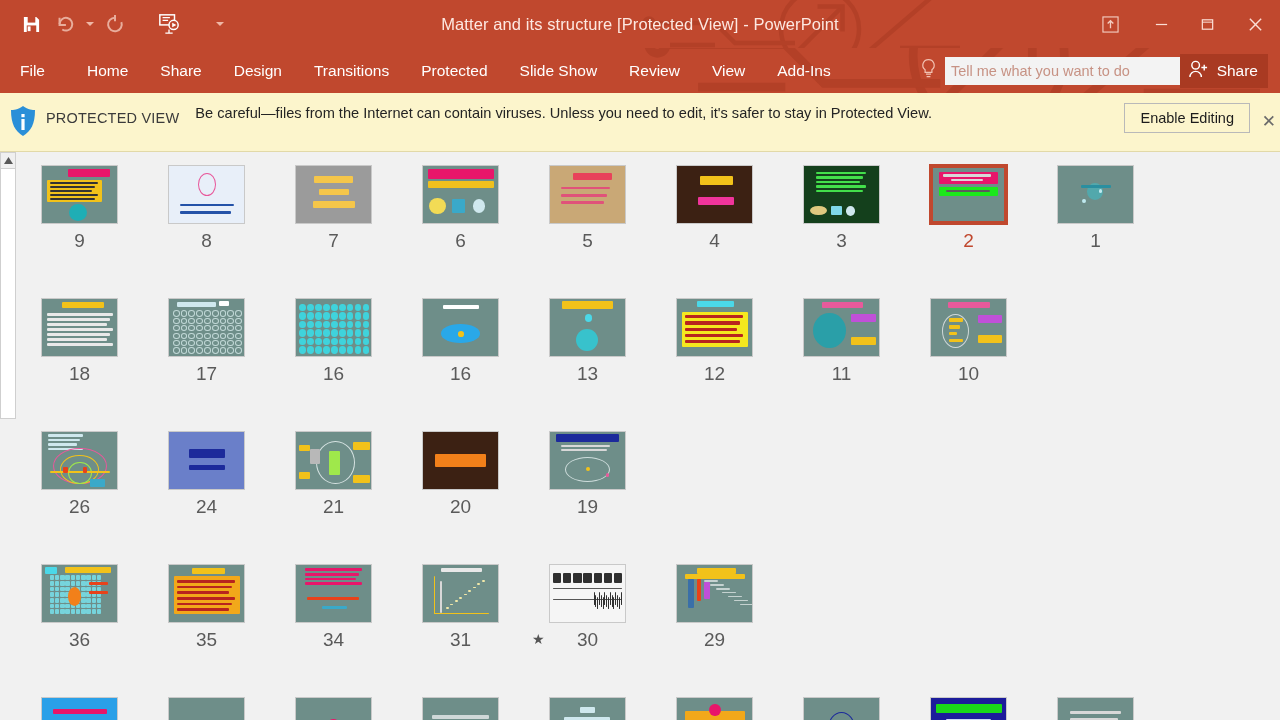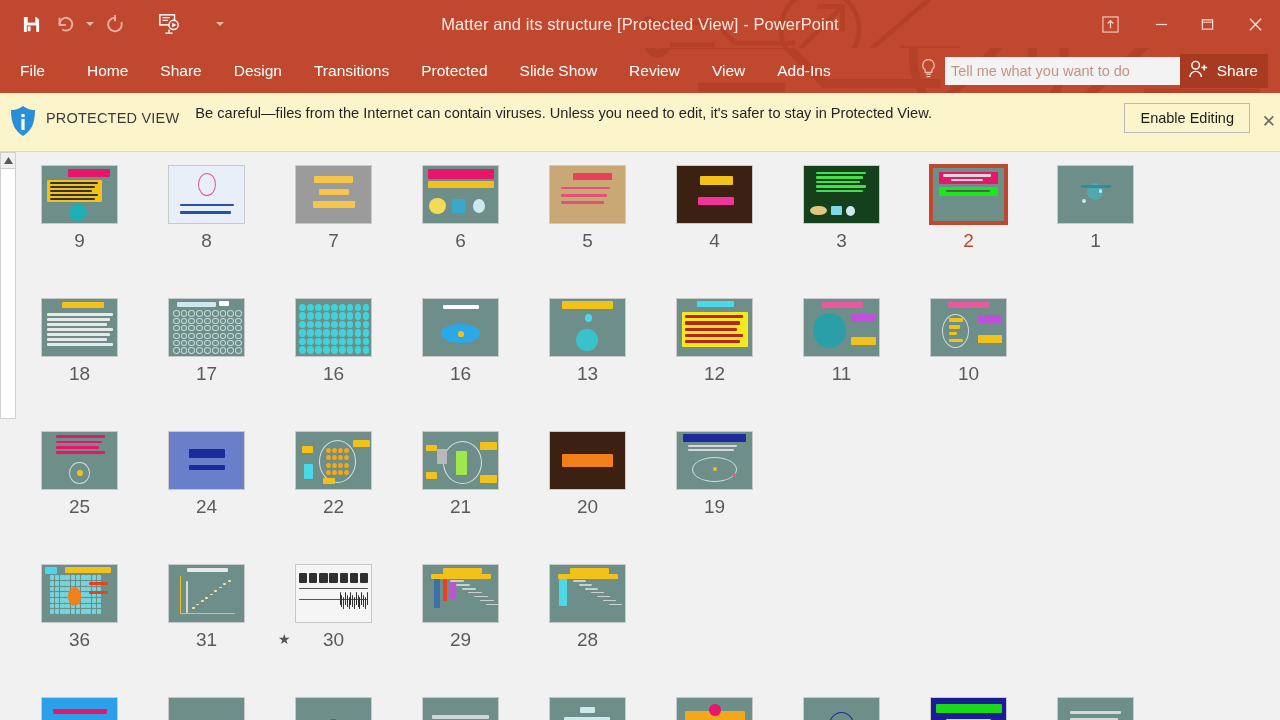--- a/index.html
+++ b/index.html
@@ -680,71 +680,46 @@
           </div>
           <div class="numrow">
             <div class="slide-num">10</div>
           </div>
         </div>
       </div>
       <div class="row">
         <div class="cell">
           <div class="thumb-box" style="background: rgb(110, 142, 137);">
             <div class="mini">
-              <i class="txtline" style="left:18%;top:6%;width:66%;height:5%;background:#E8166A"></i>
-              <i class="txtline" style="left:18%;top:15%;width:62%;height:5%;background:#E8166A"></i>
-              <i class="txtline" style="left:18%;top:24%;width:58%;height:5%;background:#E8166A"></i>
-              <i class="txtline" style="left:18%;top:33%;width:66%;height:5%;background:#E8166A"></i>
-              <i class="ring" style="left:36%;top:52%;width:28%;height:40%;border-color:#cfd8d8"></i>
-              <i class="blob" style="left:46%;top:66%;width:8%;height:11%;background:#F2C21A"></i>
-            </div>
-          </div>
-          <div class="numrow">
-            <div class="slide-num">25</div>
+              <i class="txtline" style="left:8%;top:4%;width:46%;height:4%;background:#cfe8ee"></i>
+              <i class="txtline" style="left:8%;top:12%;width:42%;height:4%;background:#cfe8ee"></i>
+              <i class="txtline" style="left:8%;top:20%;width:38%;height:4%;background:#cfe8ee"></i>
+              <i class="txtline" style="left:8%;top:28%;width:46%;height:4%;background:#cfe8ee"></i>
+              <i class="ring" style="left:14%;top:28%;width:72%;height:64%;border-color:#E8589B"></i>
+              <i class="ring" style="left:24%;top:40%;width:52%;height:52%;border-color:#F2C21A"></i>
+              <i class="ring" style="left:34%;top:52%;width:32%;height:40%;border-color:#9FE84B"></i>
+              <i class="txtline" style="left:10%;top:68%;width:80%;height:4%;background:#F2C21A"></i>
+              <i class="txtline" style="left:28%;top:62%;width:6%;height:10%;background:#E8421A"></i>
+              <i class="txtline" style="left:54%;top:62%;width:6%;height:10%;background:#E8421A"></i>
+              <i class="txtline" style="left:64%;top:82%;width:20%;height:14%;background:#3aa9c9"></i>
+            </div>
+          </div>
+          <div class="numrow">
+            <div class="slide-num">26</div>
           </div>
         </div>
         <div class="cell">
           <div class="thumb-box" style="background: rgb(106, 127, 201);">
             <div class="mini">
               <i class="txtline" style="left:26%;top:30%;width:48%;height:16%;background:#1C2A9B"></i>
               <i class="txtline" style="left:26%;top:58%;width:48%;height:8%;background:#1C2A9B"></i>
             </div>
           </div>
           <div class="numrow">
             <div class="slide-num">24</div>
-          </div>
-        </div>
-        <div class="cell">
-          <div class="thumb-box" style="background: rgb(110, 142, 137);">
-            <div class="mini">
-              <i class="ring" style="left:30%;top:14%;width:50%;height:76%;border-color:rgba(230,240,240,.85)"></i>
-              <i class="blob" style="left:40%;top:28%;width:6%;height:9%;background:#F2A81A"></i>
-              <i class="blob" style="left:48%;top:28%;width:6%;height:9%;background:#F2A81A"></i>
-              <i class="blob" style="left:56%;top:28%;width:6%;height:9%;background:#F2A81A"></i>
-              <i class="blob" style="left:64%;top:28%;width:6%;height:9%;background:#F2A81A"></i>
-              <i class="blob" style="left:40%;top:41%;width:6%;height:9%;background:#F2A81A"></i>
-              <i class="blob" style="left:48%;top:41%;width:6%;height:9%;background:#F2A81A"></i>
-              <i class="blob" style="left:56%;top:41%;width:6%;height:9%;background:#F2A81A"></i>
-              <i class="blob" style="left:64%;top:41%;width:6%;height:9%;background:#F2A81A"></i>
-              <i class="blob" style="left:40%;top:54%;width:6%;height:9%;background:#F2A81A"></i>
-              <i class="blob" style="left:48%;top:54%;width:6%;height:9%;background:#F2A81A"></i>
-              <i class="blob" style="left:56%;top:54%;width:6%;height:9%;background:#F2A81A"></i>
-              <i class="blob" style="left:64%;top:54%;width:6%;height:9%;background:#F2A81A"></i>
-              <i class="blob" style="left:40%;top:67%;width:6%;height:9%;background:#F2A81A"></i>
-              <i class="blob" style="left:48%;top:67%;width:6%;height:9%;background:#F2A81A"></i>
-              <i class="blob" style="left:56%;top:67%;width:6%;height:9%;background:#F2A81A"></i>
-              <i class="blob" style="left:64%;top:67%;width:6%;height:9%;background:#F2A81A"></i>
-              <i class="txtline" style="left:8%;top:24%;width:14%;height:12%;background:#F2C21A"></i>
-              <i class="txtline" style="left:10%;top:56%;width:12%;height:26%;background:#4BD8E8"></i>
-              <i class="txtline" style="left:36%;top:80%;width:16%;height:12%;background:#F2C21A"></i>
-              <i class="txtline" style="left:76%;top:14%;width:22%;height:13%;background:#F2C21A"></i>
-            </div>
-          </div>
-          <div class="numrow">
-            <div class="slide-num">22</div>
           </div>
         </div>
         <div class="cell">
           <div class="thumb-box" style="background: rgb(110, 142, 137);">
             <div class="mini">
               <i class="ring" style="left:26%;top:16%;width:52%;height:76%;border-color:rgba(230,240,240,.85)"></i>
               <i class="txtline" style="left:44%;top:34%;width:14%;height:42%;background:#9FE84B"></i>
               <i class="txtline" style="left:18%;top:30%;width:14%;height:26%;background:#b8b8b8"></i>
               <i class="txtline" style="left:4%;top:22%;width:14%;height:12%;background:#F2C21A"></i>
               <i class="txtline" style="left:4%;top:70%;width:14%;height:12%;background:#F2C21A"></i>
@@ -863,20 +838,52 @@
               <i class="txtline" style="left:62%;top:46%;width:26%;height:5%;background:#E8421A"></i>
             </div>
           </div>
           <div class="numrow">
             <div class="slide-num">36</div>
           </div>
         </div>
         <div class="cell">
           <div class="thumb-box" style="background: rgb(110, 142, 137);">
             <div class="mini">
+              <i class="txtline" style="left:30%;top:6%;width:44%;height:10%;background:#F2C21A"></i>
+              <i class="txtline" style="left:6%;top:20%;width:88%;height:66%;background:#F2A81A"></i>
+              <i class="txtline" style="left:10%;top:26%;width:78%;height:5%;background:#b8241e"></i>
+              <i class="txtline" style="left:10%;top:36%;width:74%;height:5%;background:#b8241e"></i>
+              <i class="txtline" style="left:10%;top:46%;width:70%;height:5%;background:#b8241e"></i>
+              <i class="txtline" style="left:10%;top:56%;width:78%;height:5%;background:#b8241e"></i>
+              <i class="txtline" style="left:10%;top:66%;width:74%;height:5%;background:#b8241e"></i>
+              <i class="txtline" style="left:10%;top:76%;width:70%;height:5%;background:#b8241e"></i>
+            </div>
+          </div>
+          <div class="numrow">
+            <div class="slide-num">35</div>
+          </div>
+        </div>
+        <div class="cell">
+          <div class="thumb-box" style="background: rgb(110, 142, 137);">
+            <div class="mini">
+              <i class="txtline" style="left:12%;top:6%;width:76%;height:5%;background:#E8166A"></i>
+              <i class="txtline" style="left:12%;top:14%;width:72%;height:5%;background:#E8166A"></i>
+              <i class="txtline" style="left:12%;top:22%;width:68%;height:5%;background:#E8166A"></i>
+              <i class="txtline" style="left:12%;top:30%;width:76%;height:5%;background:#E8166A"></i>
+              <i class="txtline" style="left:14%;top:56%;width:70%;height:5%;background:#E8421A"></i>
+              <i class="txtline" style="left:34%;top:72%;width:34%;height:5%;background:#3aa9c9"></i>
+            </div>
+          </div>
+          <div class="numrow">
+            <div class="slide-num">34</div>
+          </div>
+        </div>
+        <div class="cell">
+          <div class="thumb-box" style="background: rgb(110, 142, 137);">
+            <div class="mini">
               <i class="txtline" style="left:24%;top:6%;width:54%;height:6%;background:#e8e8e8"></i>
               <i class="txtline" style="left:14%;top:20%;width:2%;height:66%;background:#F2C21A"></i>
               <i class="txtline" style="left:14%;top:84%;width:74%;height:2%;background:#F2C21A"></i>
               <i class="txtline" style="left:22%;top:28%;width:3%;height:56%;background:#d8d8d8"></i>
               <i class="txtline" style="left:30%;top:74%;width:4%;height:3%;background:#F2E8A8"></i>
               <i class="txtline" style="left:36%;top:68%;width:4%;height:3%;background:#F2E8A8"></i>
               <i class="txtline" style="left:42%;top:62%;width:4%;height:3%;background:#F2E8A8"></i>
               <i class="txtline" style="left:48%;top:56%;width:4%;height:3%;background:#F2E8A8"></i>
               <i class="txtline" style="left:54%;top:50%;width:4%;height:3%;background:#F2E8A8"></i>
               <i class="txtline" style="left:60%;top:44%;width:4%;height:3%;background:#F2E8A8"></i>
@@ -938,39 +945,20 @@
               <i class="txtline" style="left:60%;top:47%;width:18%;height:3%;background:rgba(255,255,255,.6)"></i>
               <i class="txtline" style="left:68%;top:54%;width:18%;height:3%;background:rgba(255,255,255,.6)"></i>
               <i class="txtline" style="left:76%;top:61%;width:18%;height:3%;background:rgba(255,255,255,.6)"></i>
               <i class="txtline" style="left:84%;top:68%;width:18%;height:3%;background:rgba(255,255,255,.6)"></i>
             </div>
           </div>
           <div class="numrow">
             <div class="slide-num">29</div>
           </div>
         </div>
-        <div class="cell">
-          <div class="thumb-box" style="background: rgb(110, 142, 137);">
-            <div class="mini">
-              <i class="txtline" style="left:26%;top:6%;width:52%;height:9%;background:#F2C21A"></i>
-              <i class="txtline" style="left:10%;top:16%;width:80%;height:8%;background:#F2C21A"></i>
-              <i class="txtline" style="left:12%;top:24%;width:10%;height:48%;background:#4BD8E8"></i>
-              <i class="txtline" style="left:30%;top:26%;width:18%;height:3%;background:rgba(255,255,255,.6)"></i>
-              <i class="txtline" style="left:38%;top:33%;width:18%;height:3%;background:rgba(255,255,255,.6)"></i>
-              <i class="txtline" style="left:46%;top:40%;width:18%;height:3%;background:rgba(255,255,255,.6)"></i>
-              <i class="txtline" style="left:54%;top:47%;width:18%;height:3%;background:rgba(255,255,255,.6)"></i>
-              <i class="txtline" style="left:62%;top:54%;width:18%;height:3%;background:rgba(255,255,255,.6)"></i>
-              <i class="txtline" style="left:70%;top:61%;width:18%;height:3%;background:rgba(255,255,255,.6)"></i>
-              <i class="txtline" style="left:78%;top:68%;width:18%;height:3%;background:rgba(255,255,255,.6)"></i>
-            </div>
-          </div>
-          <div class="numrow">
-            <div class="slide-num">28</div>
-          </div>
-        </div>
       </div>
       <div class="row">
         <div class="cell">
           <div class="thumb-box" style="background: rgb(42, 160, 232);">
             <div class="mini">
               <i class="txtline" style="left:14%;top:20%;width:72%;height:8%;background:#E8166A"></i>
               <i class="txtline" style="left:14%;top:38%;width:68%;height:8%;background:#E8166A"></i>
             </div>
           </div>
         </div>

